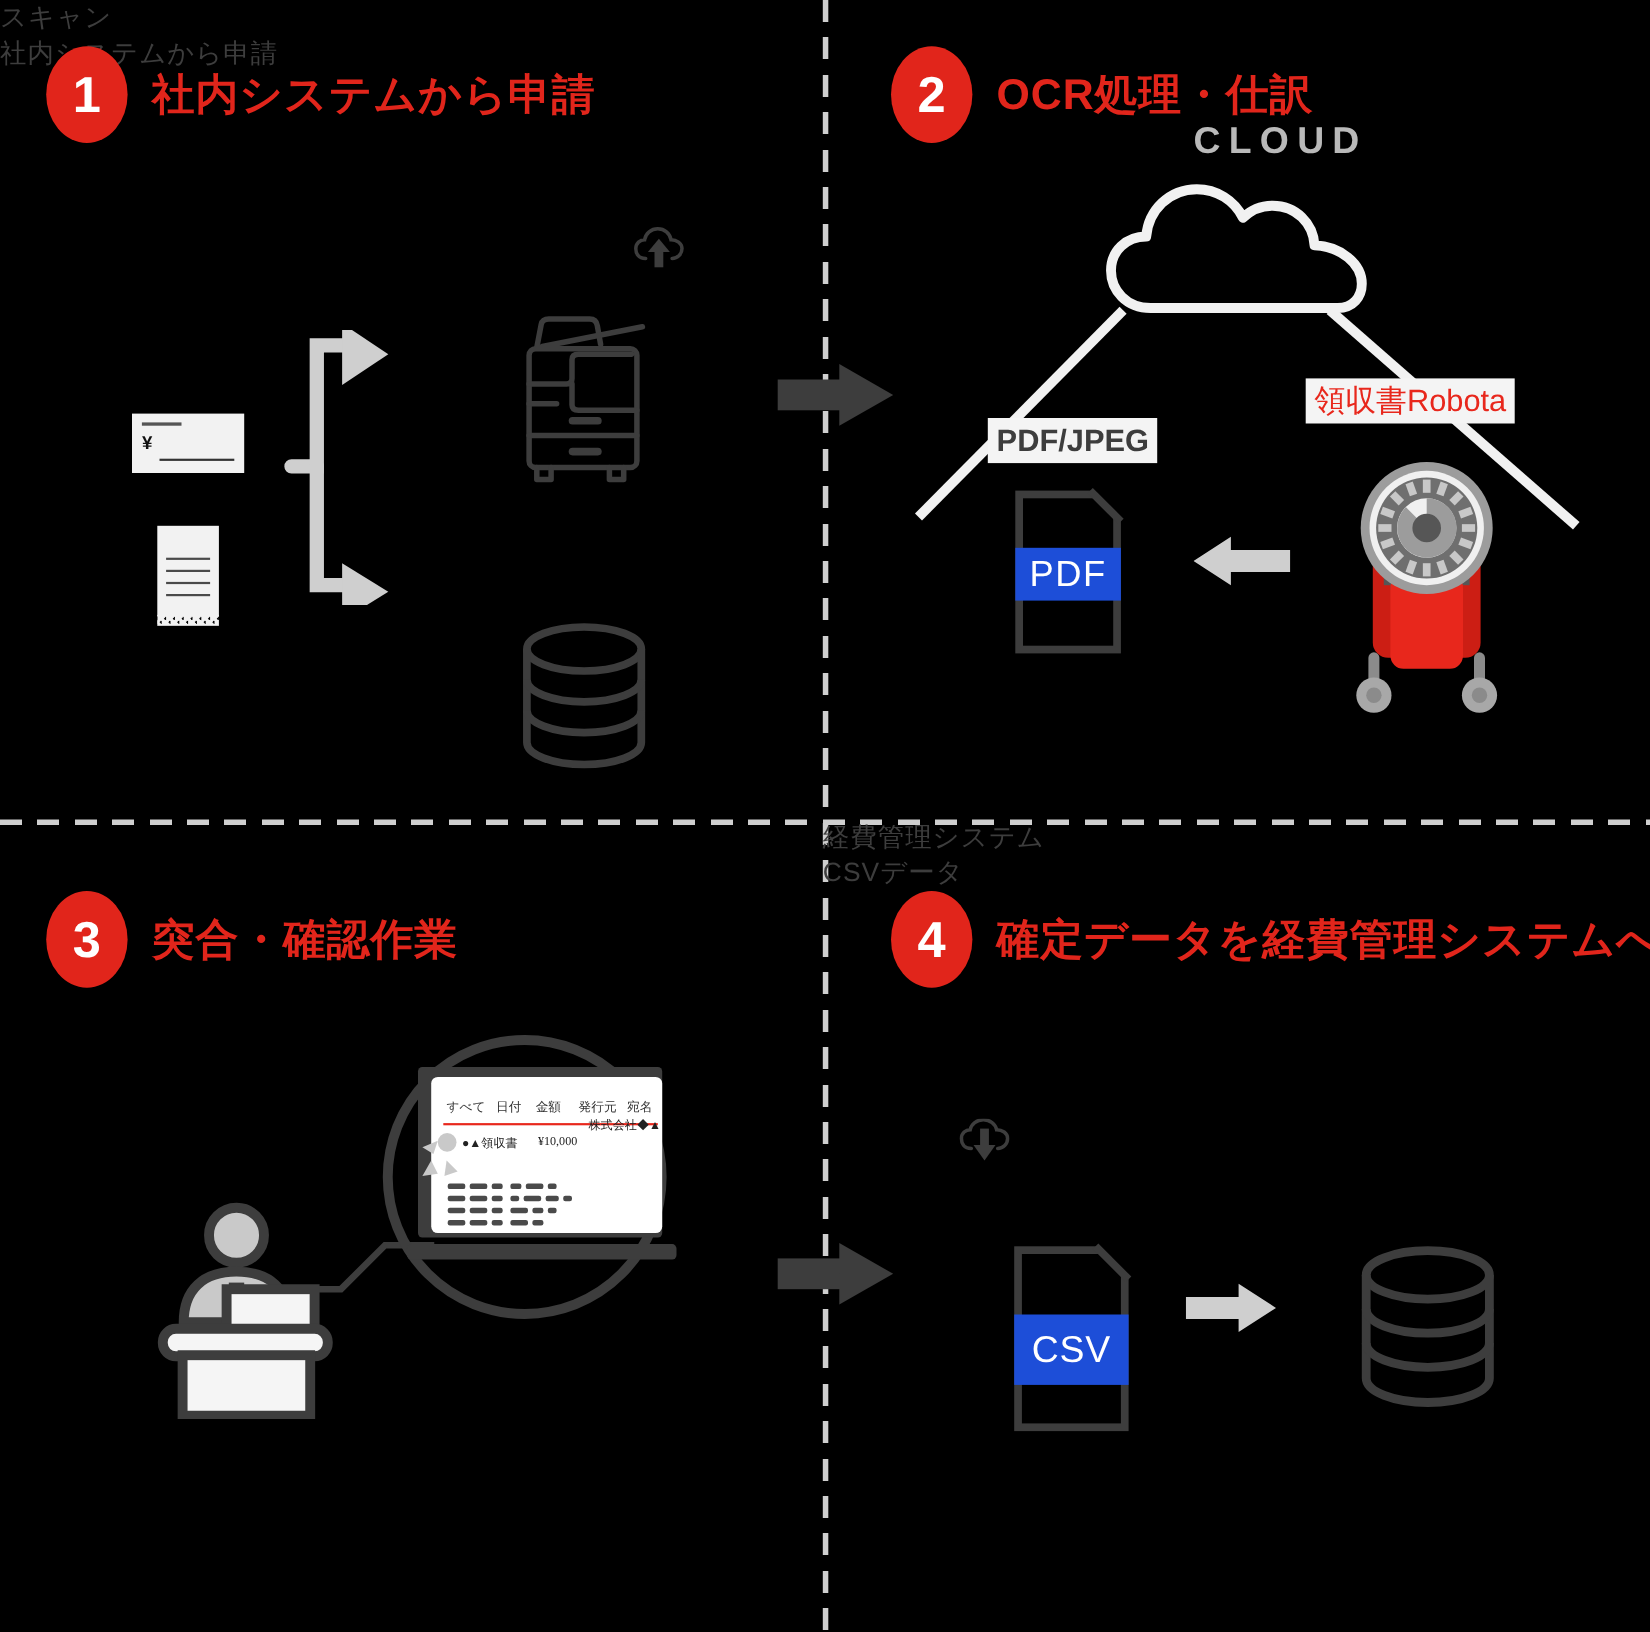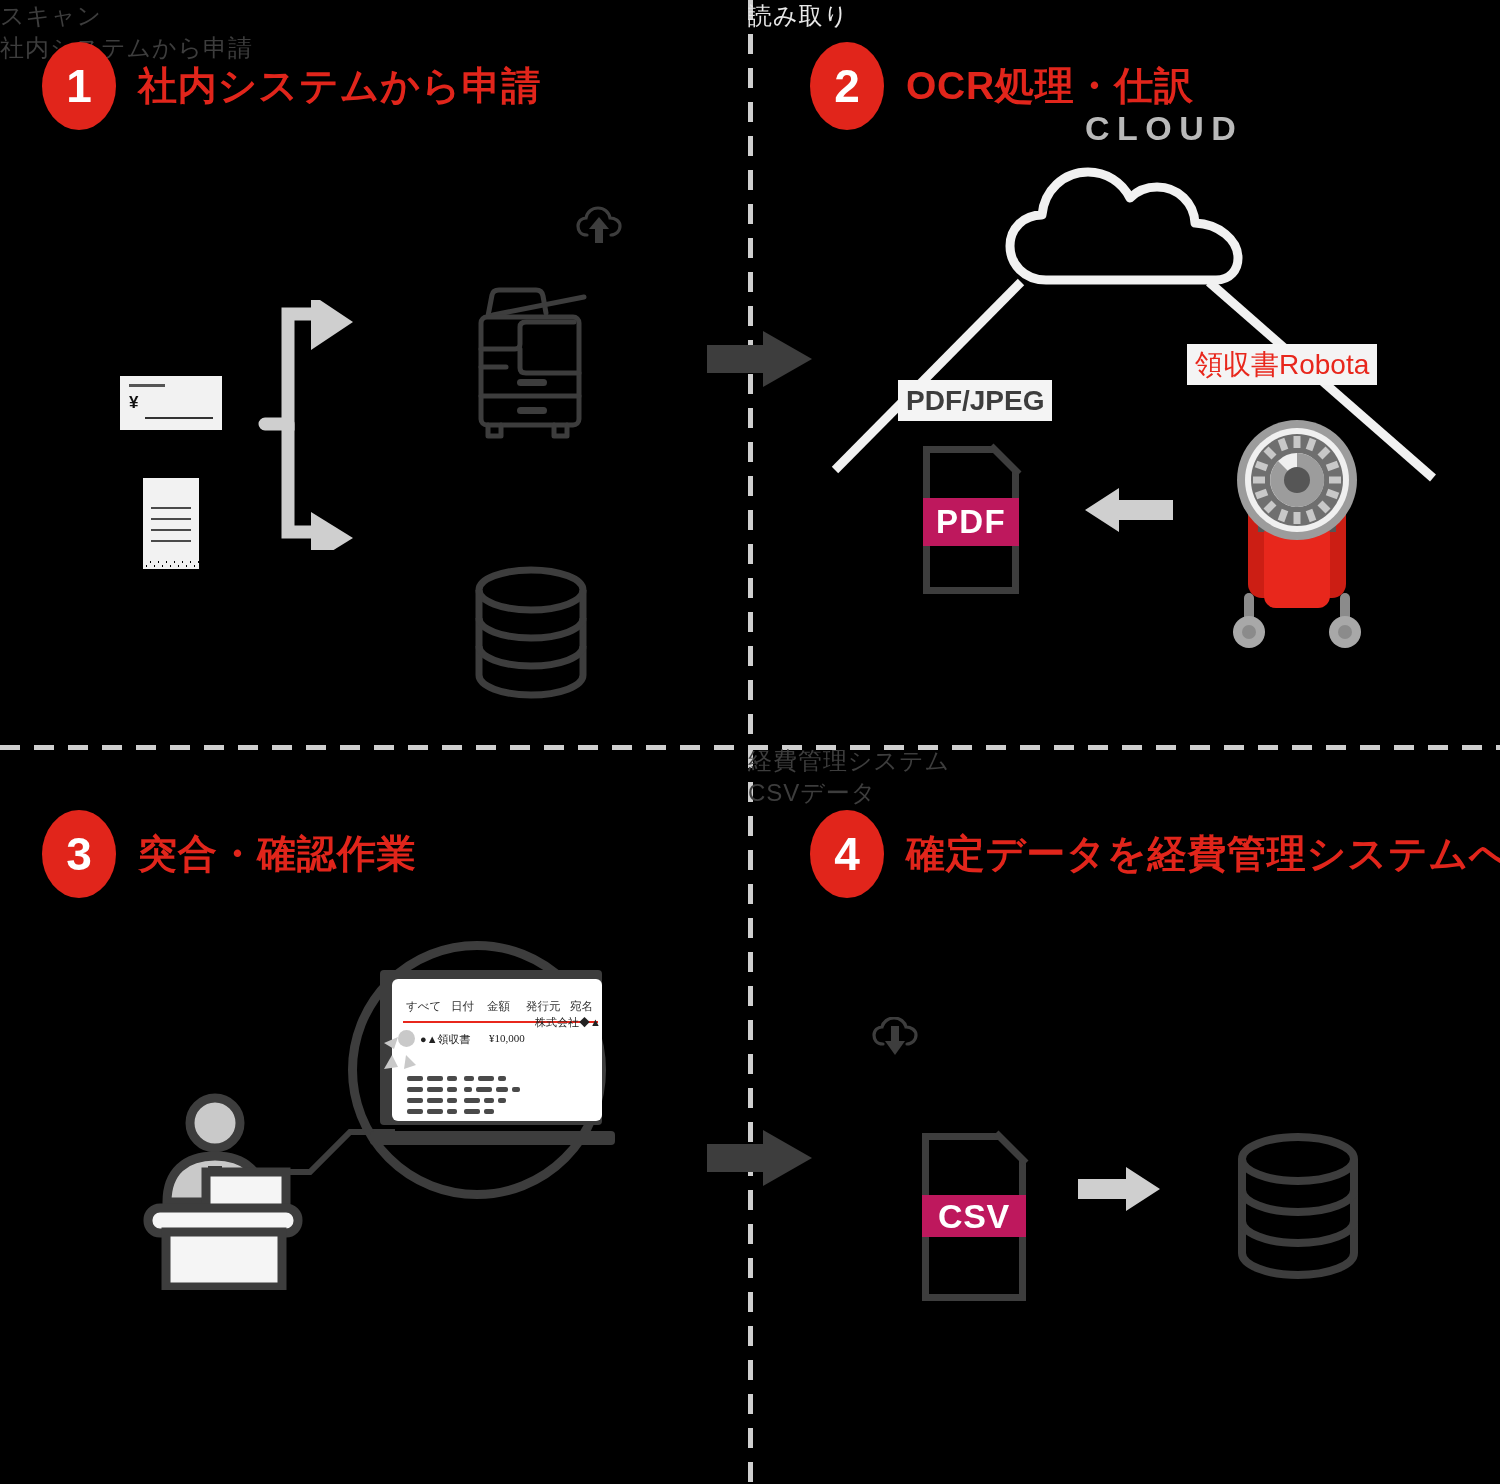--- a/index.html
+++ b/index.html
@@ -52,22 +52,22 @@
     border-top:28px solid transparent;border-bottom:28px solid transparent;border-left:49px solid #3d3d3d;}
 
   
   .cloudtxt{position:absolute;color:#b9b9b9;font-size:34px;font-weight:700;letter-spacing:.22em;}
   .tagbox{position:absolute;background:#f4f4f4;padding:3px 8px;font-size:28px;white-space:nowrap;line-height:1.25;}
   .tag-dark{color:#3d3d3d;font-weight:700;margin-top:32px;}
   .tag-red{color:#e8271c;}
 
   .filedoc{position:absolute;}
   .filedoc .outline{position:absolute;inset:0;border:7px solid #3d3d3d;box-sizing:border-box;}
-  .filedoc .band{position:absolute;left:0;right:0;background:#be185d;
-    display:flex;align-items:center;justify-content:center;color:#fff;font-weight:700;}
+  .filedoc .band{position:absolute;left:0;right:0;background:#1d4ed8;
+    display:flex;align-items:center;justify-content:center;color:#fff;font-weight:400;}
 
   
   .magcircle{position:absolute;border:9px solid #3d3d3d;border-radius:50%;box-sizing:border-box;}
   .laptop-screen{position:absolute;background:#3d3d3d;border-radius:4px;}
   .laptop-inner{position:absolute;background:#fff;border-radius:6px;font-family:Liberation Serif, serif;}
   .laptop-base{position:absolute;background:#3d3d3d;border-radius:4px;}
   .th{position:absolute;color:#333;font-size:11.5px;white-space:nowrap;}
   .redrule{position:absolute;height:2px;background:#e8271c;}
   .rowtxt{position:absolute;color:#222;font-size:11px;white-space:nowrap;}
   .dotgray{position:absolute;background:#c9c9c9;border-radius:50%;}
@@ -177,21 +177,20 @@
       <div style="position:absolute;right:-3px;top:-3px;width:0;height:0;border-left:30px solid transparent;border-top:30px solid #000;"></div>
       <svg style="position:absolute;right:-4px;top:-4px;" width="36" height="36" viewBox="0 0 36 36">
         <path d="M4 4 L32 32" stroke="#3d3d3d" stroke-width="7" fill="none"></path>
       </svg>
       <div class="band" style="top:52px;height:48px;font-size:33px;letter-spacing:.04em;">PDF</div>
     </div>
 
     <svg class="abs" style="left:337px;top:486px;" width="88" height="48" viewBox="0 0 88 48">
       <path d="M0 24 L34 2 L34 14 L88 14 L88 34 L34 34 L34 46 Z" fill="#cfcfcf"></path>
     </svg>
-    <div class="lbl" style="left:330px;top:553px;color:#e8e8e8;">読み取り</div>
 
     <svg class="abs" style="left:472px;top:410px;" width="170" height="250" viewBox="0 0 170 250">
 
       <rect x="24" y="183" width="10" height="45" rx="5" fill="#8b8b8b"></rect>
       <rect x="120" y="183" width="10" height="45" rx="5" fill="#8b8b8b"></rect>
       <circle cx="29" cy="222" r="16" fill="#a8a8a8"></circle>
         <circle cx="29" cy="222" r="7" fill="#8b8b8b"></circle>
       <circle cx="125" cy="222" r="16" fill="#a8a8a8"></circle>
         <circle cx="125" cy="222" r="7" fill="#8b8b8b"></circle>
 
@@ -321,21 +320,21 @@
     <div class="lbl" style="left:436px;top:274px;">経費管理システム</div>
 
     <div class="lbl" style="left:182px;top:274px;">CSVデータ</div>
 
     <div class="filedoc" style="left:174px;top:388px;width:104px;height:168px;">
       <div class="outline"></div>
       <div style="position:absolute;right:-3px;top:-3px;width:0;height:0;border-left:32px solid transparent;border-top:32px solid #000;"></div>
       <svg style="position:absolute;right:-4px;top:-4px;" width="38" height="38" viewBox="0 0 38 38">
         <path d="M4 4 L34 34" stroke="#3d3d3d" stroke-width="7" fill="none"></path>
       </svg>
-      <div class="band" style="top:62px;height:42px;font-size:34px;letter-spacing:.02em;">CSV</div>
+      <div class="band" style="top:62px;height:64px;font-size:34px;letter-spacing:.02em;">CSV</div>
     </div>
 
     <svg class="abs" style="left:330px;top:421px;" width="82" height="46" viewBox="0 0 82 46">
       <path d="M82 23 L48 1 L48 13 L0 13 L0 33 L48 33 L48 45 Z" fill="#cfcfcf"></path>
     </svg>
 
     <svg class="abs" style="left:485px;top:386px;" width="130" height="152" viewBox="0 0 130 152">
       <g fill="none" stroke="#3d3d3d" stroke-width="8">
         <ellipse cx="65" cy="28" rx="56" ry="22"></ellipse>
         <path d="M9 28 L9 122 A56 22 0 0 0 121 122 L121 28"></path>

